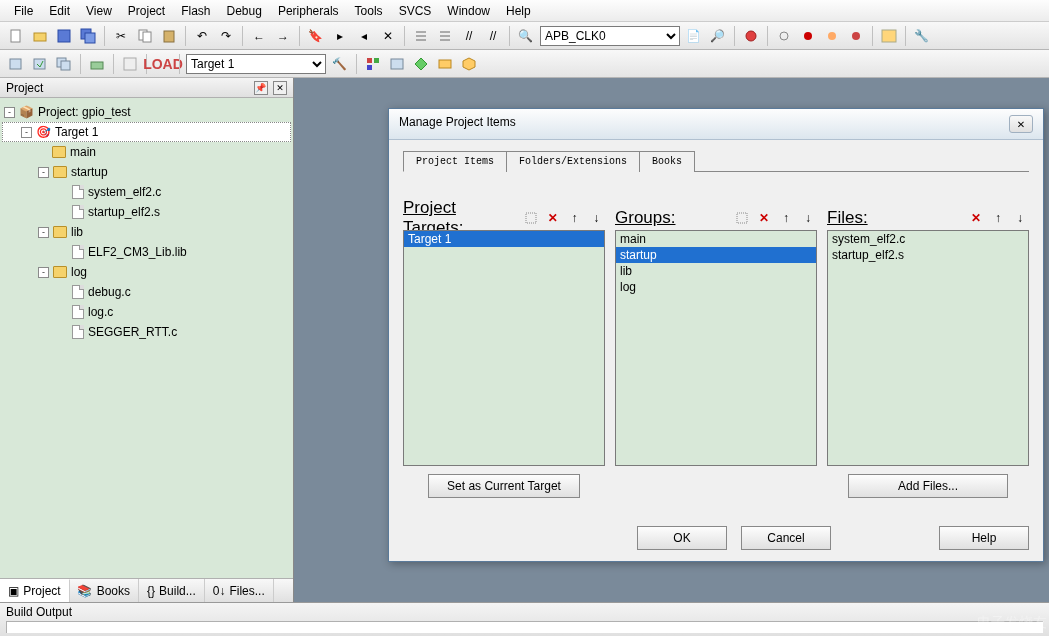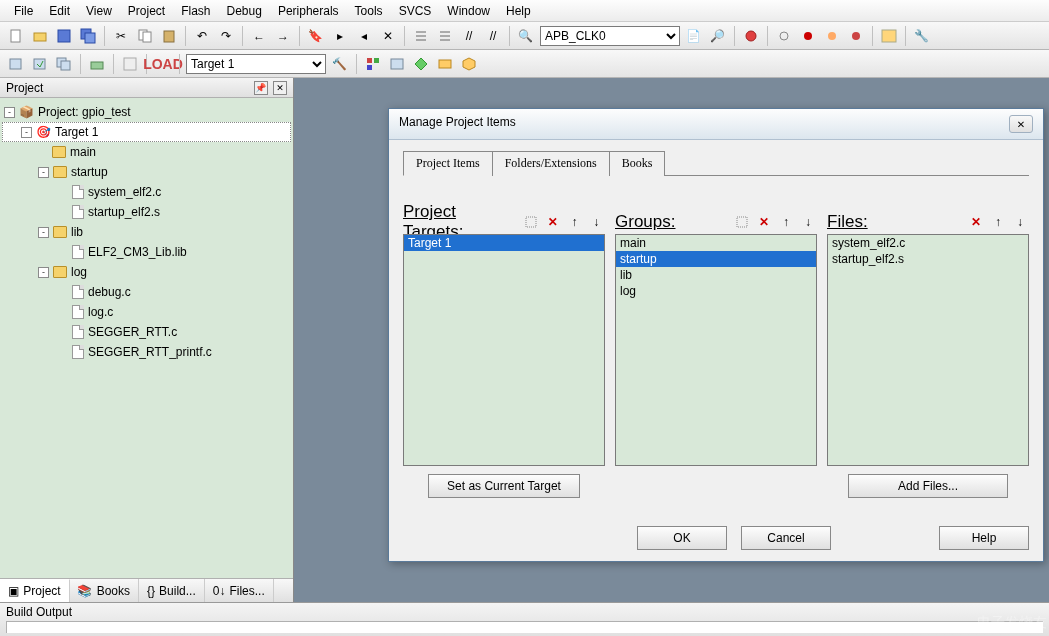--- a/index.html
+++ b/index.html
@@ -29,21 +29,21 @@
 .ptab { padding: 3px 8px; border-right: 1px solid #ccc; display: flex; align-items: center; gap: 4px; font-size: 11px; }
 .ptab.active { background: #fff; border-top: 1px solid #fff; }
 
 .mdi-area { flex: 1; background: #7a8a9a; position: relative; }
 
 .dialog { position: absolute; left: 388px; top: 108px; width: 656px; height: 454px; background: #f0f0f0; border: 1px solid #5a7a9a; box-shadow: 2px 2px 8px rgba(0,0,0,0.3); }
 .dlg-title { background: linear-gradient(#fdfdfd,#dce6ee); border-bottom: 1px solid #b0c0d0; padding: 6px 10px; display: flex; justify-content: space-between; align-items: flex-start; }
 .dlg-close { width: 24px; height: 18px; border: 1px solid #a0b0c0; border-radius: 3px; background: linear-gradient(#f8f8f8,#e0e0e0); display: inline-flex; align-items: center; justify-content: center; font-size: 10px; }
 .dlg-body { padding: 10px 14px 12px 14px; height: calc(100% - 30px); display: flex; flex-direction: column; }
 .dlg-tabs { display: flex; border-bottom: 1px solid #888; }
-.dlg-tab { padding: 4px 12px; font-family: Liberation Serif, serif; font-size: 12px; border: 1px solid #888; border-bottom: none; margin-right: -1px; background: #f0f0f0; position: relative; top: 1px; }
+.dlg-tab { padding: 4px 12px; font-family: Liberation Mono, monospace; font-size: 10px; border: 1px solid #888; border-bottom: none; margin-right: -1px; background: #f0f0f0; position: relative; top: 1px; }
 .dlg-tab.active { background: #f0f0f0; border-bottom: 1px solid #f0f0f0; }
 
 .columns { display: flex; gap: 10px; margin-top: 36px; flex: 1; min-height: 0; }
 .col { flex: 1; display: flex; flex-direction: column; min-width: 0; }
 .col-header { display: flex; align-items: center; gap: 4px; height: 20px; }
 .col-label { font-size: 17px; margin-right: auto; text-decoration: underline; }
 .col-btn { width: 18px; height: 18px; display: inline-flex; align-items: center; justify-content: center; border: 1px solid transparent; }
 .col-btn .xred { color: #c00; font-weight: bold; }
 .col-btn .arrow { font-weight: bold; }
 .listbox { flex: 1; background: #d8e8d8; border: 1px solid #7a7a7a; margin-top: 2px; overflow: auto; }
@@ -307,24 +307,20 @@
           <span>debug.c</span>
         </div>
       <div class="tree-item" style="padding-left:70px">
           <span class="file-icon"></span>
           <span>log.c</span>
         </div>
       <div class="tree-item" style="padding-left:70px">
           <span class="file-icon"></span>
           <span>SEGGER_RTT.c</span>
         </div>
-      <div class="tree-item" style="padding-left:70px">
-          <span class="file-icon"></span>
-          <span>SEGGER_RTT_printf.c</span>
-        </div>
     </div>
     <div class="panel-tabs">
       <div class="ptab active">
           <span>▣</span>
           <span>Project</span>
         </div>
       <div class="ptab">
           <span>📚</span>
           <span>Books</span>
         </div>

